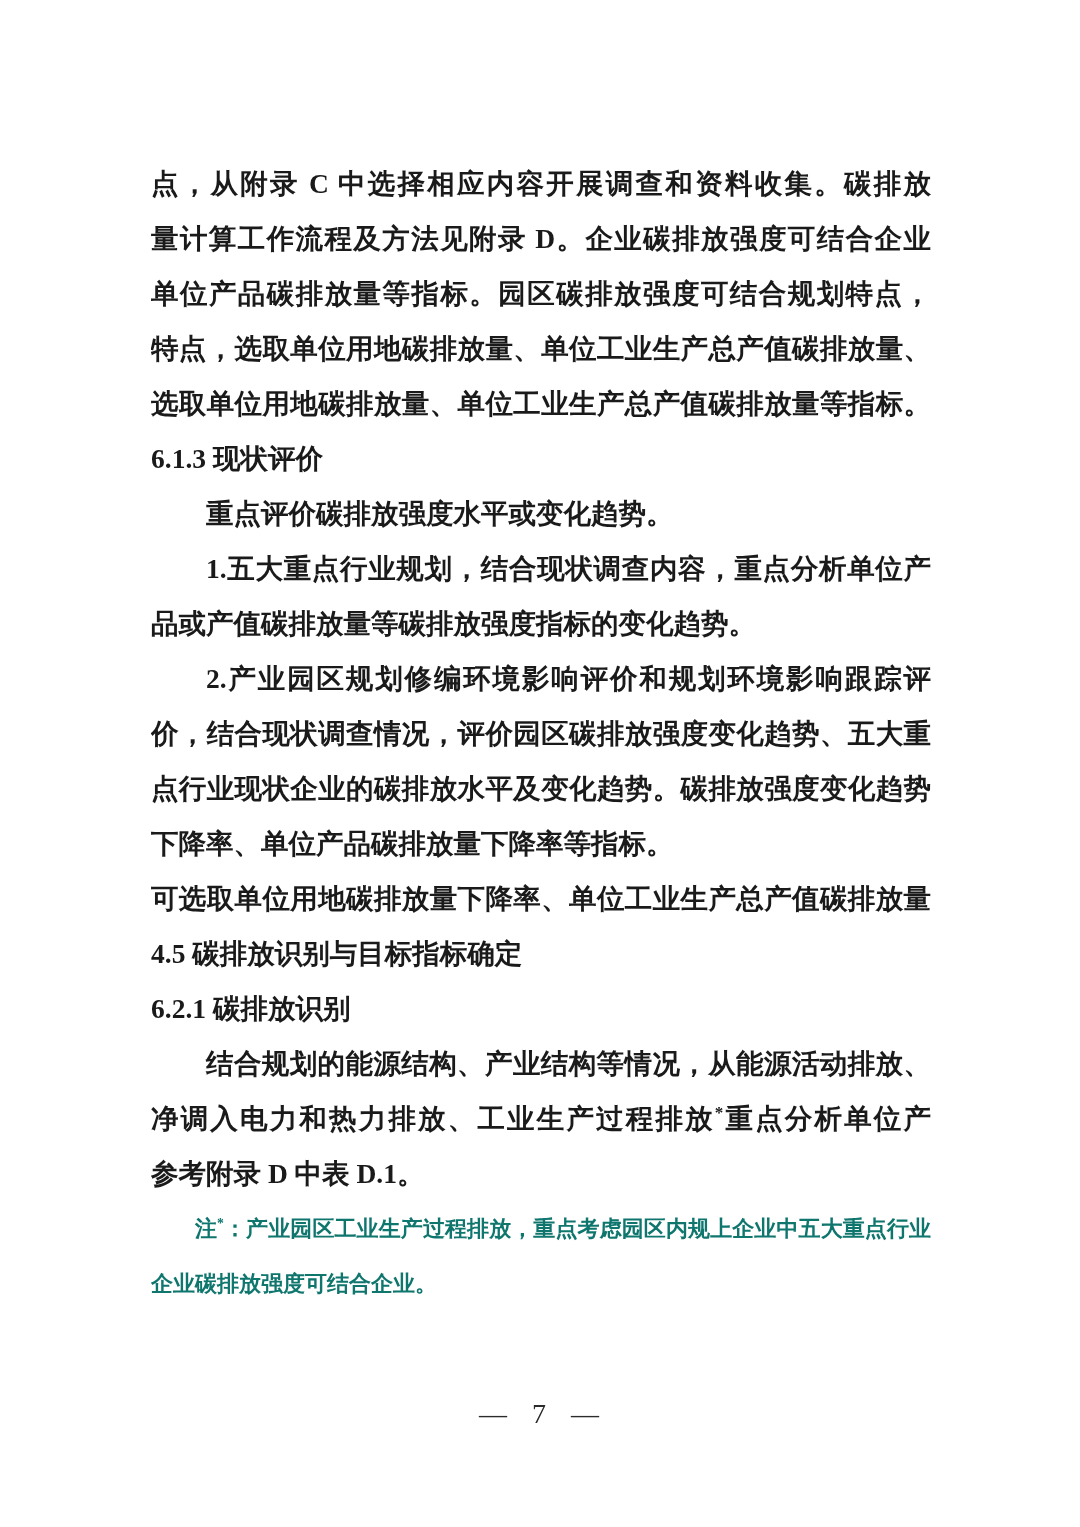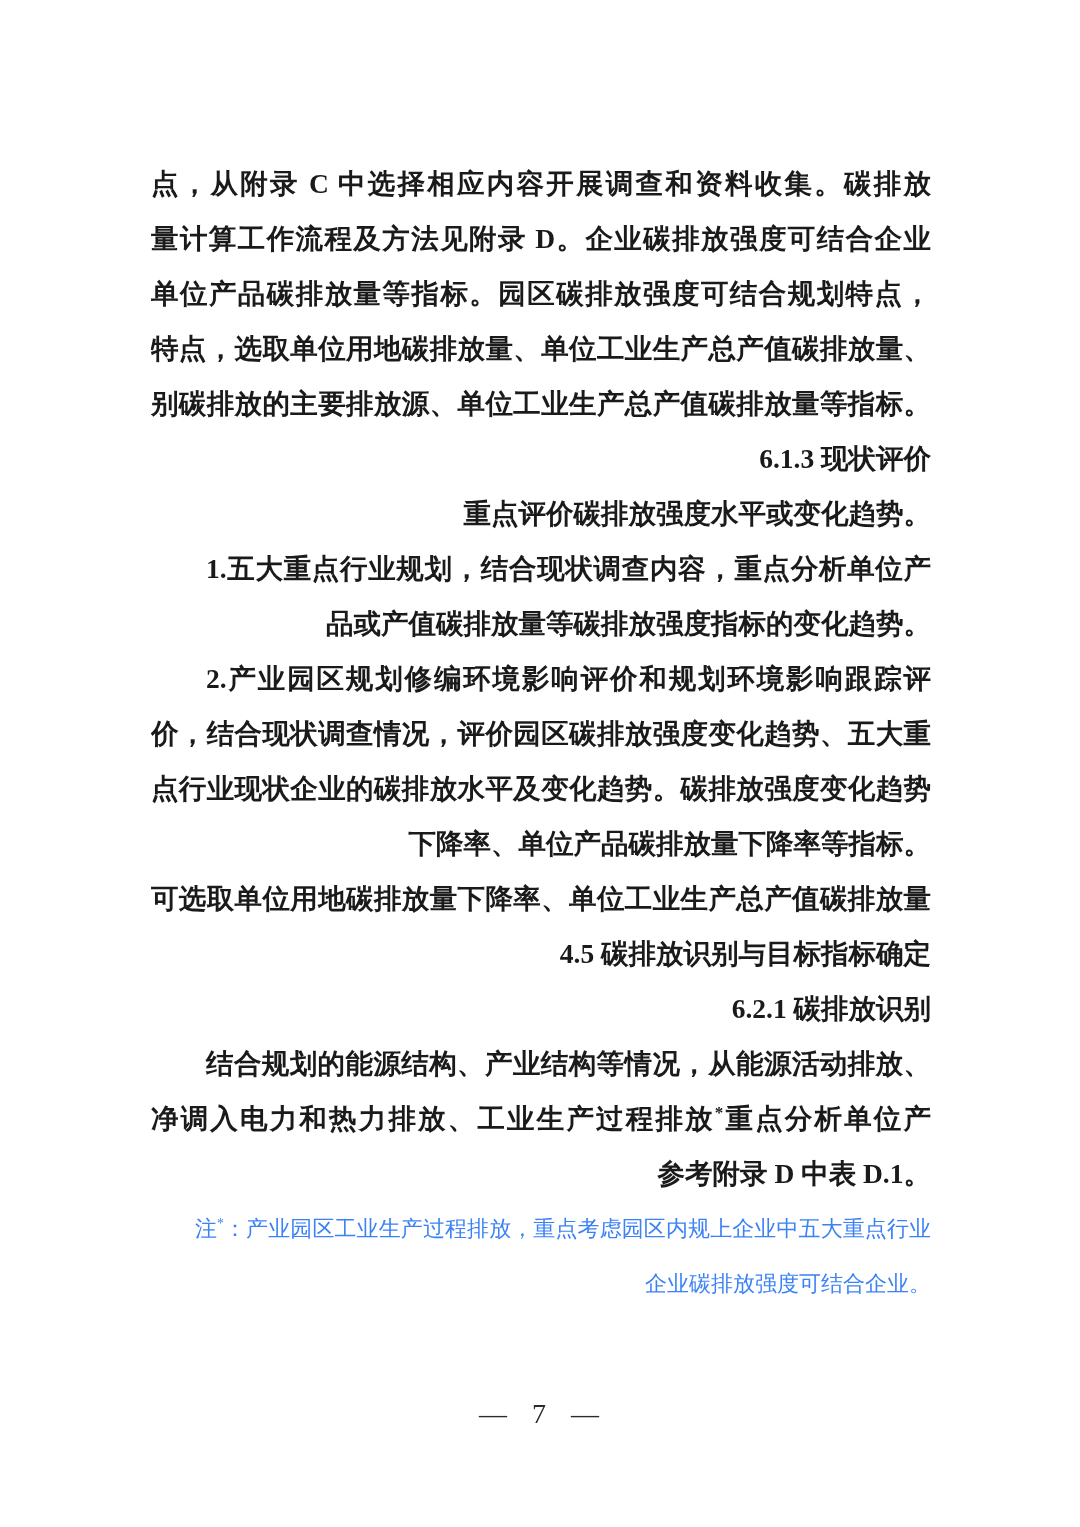--- a/index.html
+++ b/index.html
@@ -20,31 +20,31 @@
     left: 151px; top: 156px;
     width: 780px;
   }
   .ln {
     display: block;
     height: 55px;
     line-height: 55px;
     font-size: 27.5px;
     font-weight: 600;
     overflow: hidden;
-    text-align: right;
+    text-align: left;
   }
   .j {
     text-align: justify;
     text-align-last: justify;
   }
   .ind { text-indent: 2em; }
   .note {
     font-size: 22px;
-    font-weight: 400;
-    color: #3b82f6;
+    font-weight: 700;
+    color: #0f766e;
   }
   sup {
     font-size: 0.62em;
     vertical-align: super;
     line-height: 0;
   }
   .footer {
     position: absolute;
     left: 0; top: 1400px;
     width: 100%;
@@ -60,21 +60,21 @@
 </head>
 <body>
 
 <div class="page">
   <div class="text-block">
 
     <div class="ln j">点，从附录 C 中选择相应内容开展调查和资料收集。碳排放</div>
     <div class="ln j">量计算工作流程及方法见附录 D。企业碳排放强度可结合企业</div>
     <div class="ln j">单位产品碳排放量等指标。园区碳排放强度可结合规划特点，</div>
     <div class="ln j">特点，选取单位用地碳排放量、单位工业生产总产值碳排放量、</div>
-    <div class="ln j">别碳排放的主要排放源、单位工业生产总产值碳排放量等指标。</div>
+    <div class="ln j">选取单位用地碳排放量、单位工业生产总产值碳排放量等指标。</div>
 
     <div class="ln">6.1.3 现状评价</div>
 
     <div class="ln ind">重点评价碳排放强度水平或变化趋势。</div>
 
     <div class="ln ind j">1.五大重点行业规划，结合现状调查内容，重点分析单位产</div>
     <div class="ln">品或产值碳排放量等碳排放强度指标的变化趋势。</div>
 
     <div class="ln ind j">2.产业园区规划修编环境影响评价和规划环境影响跟踪评</div>
     <div class="ln j">价，结合现状调查情况，评价园区碳排放强度变化趋势、五大重</div>

